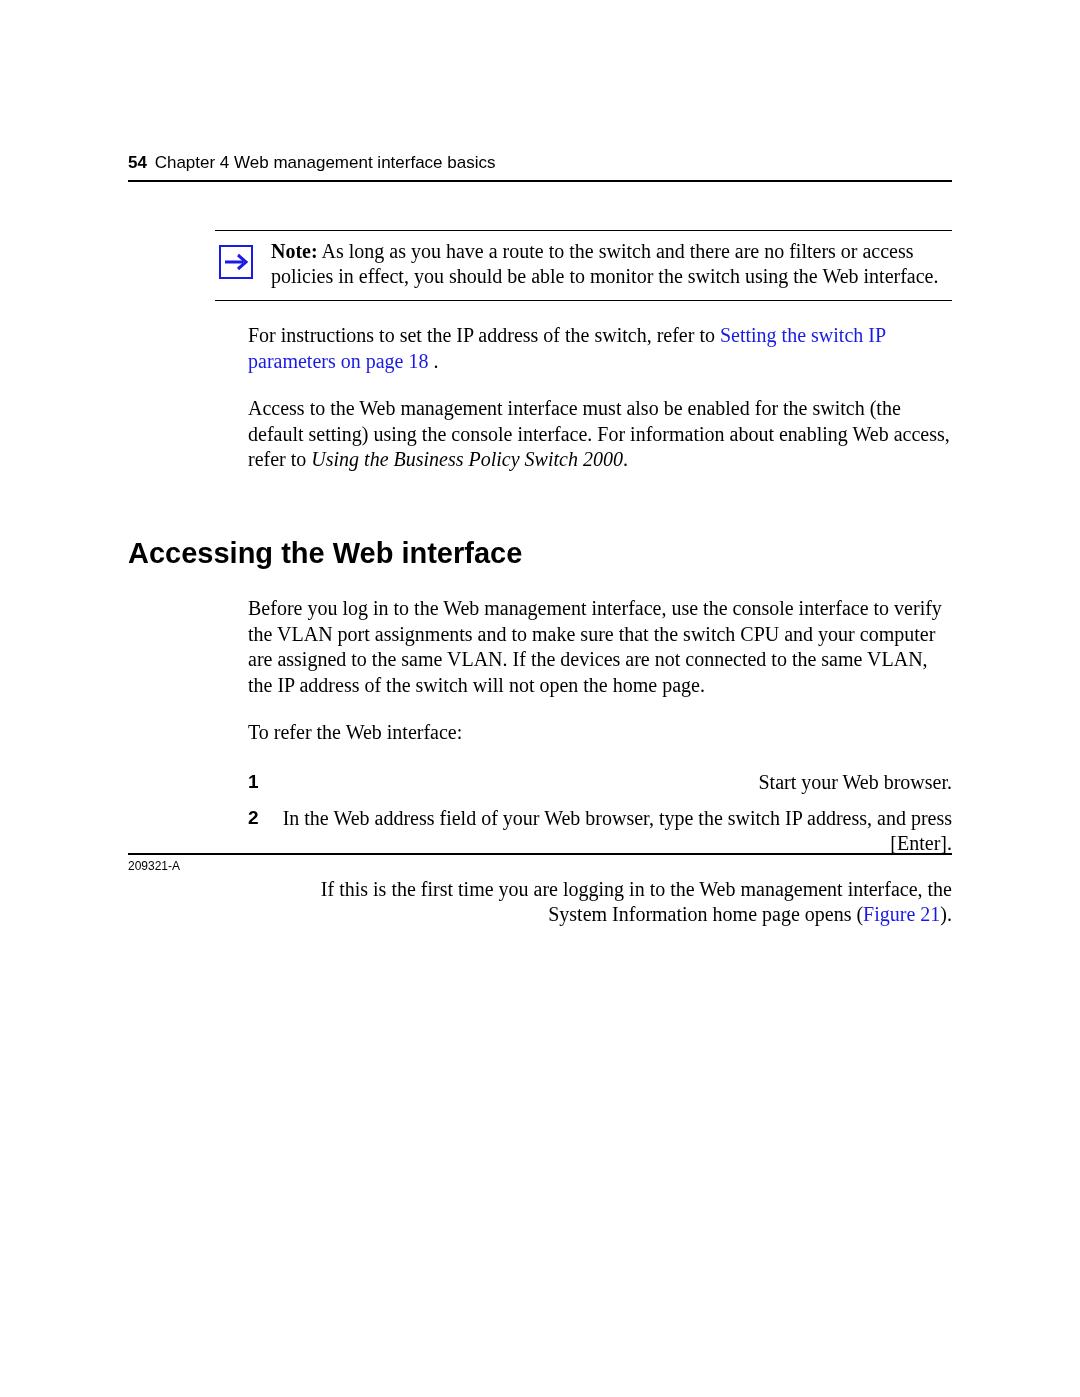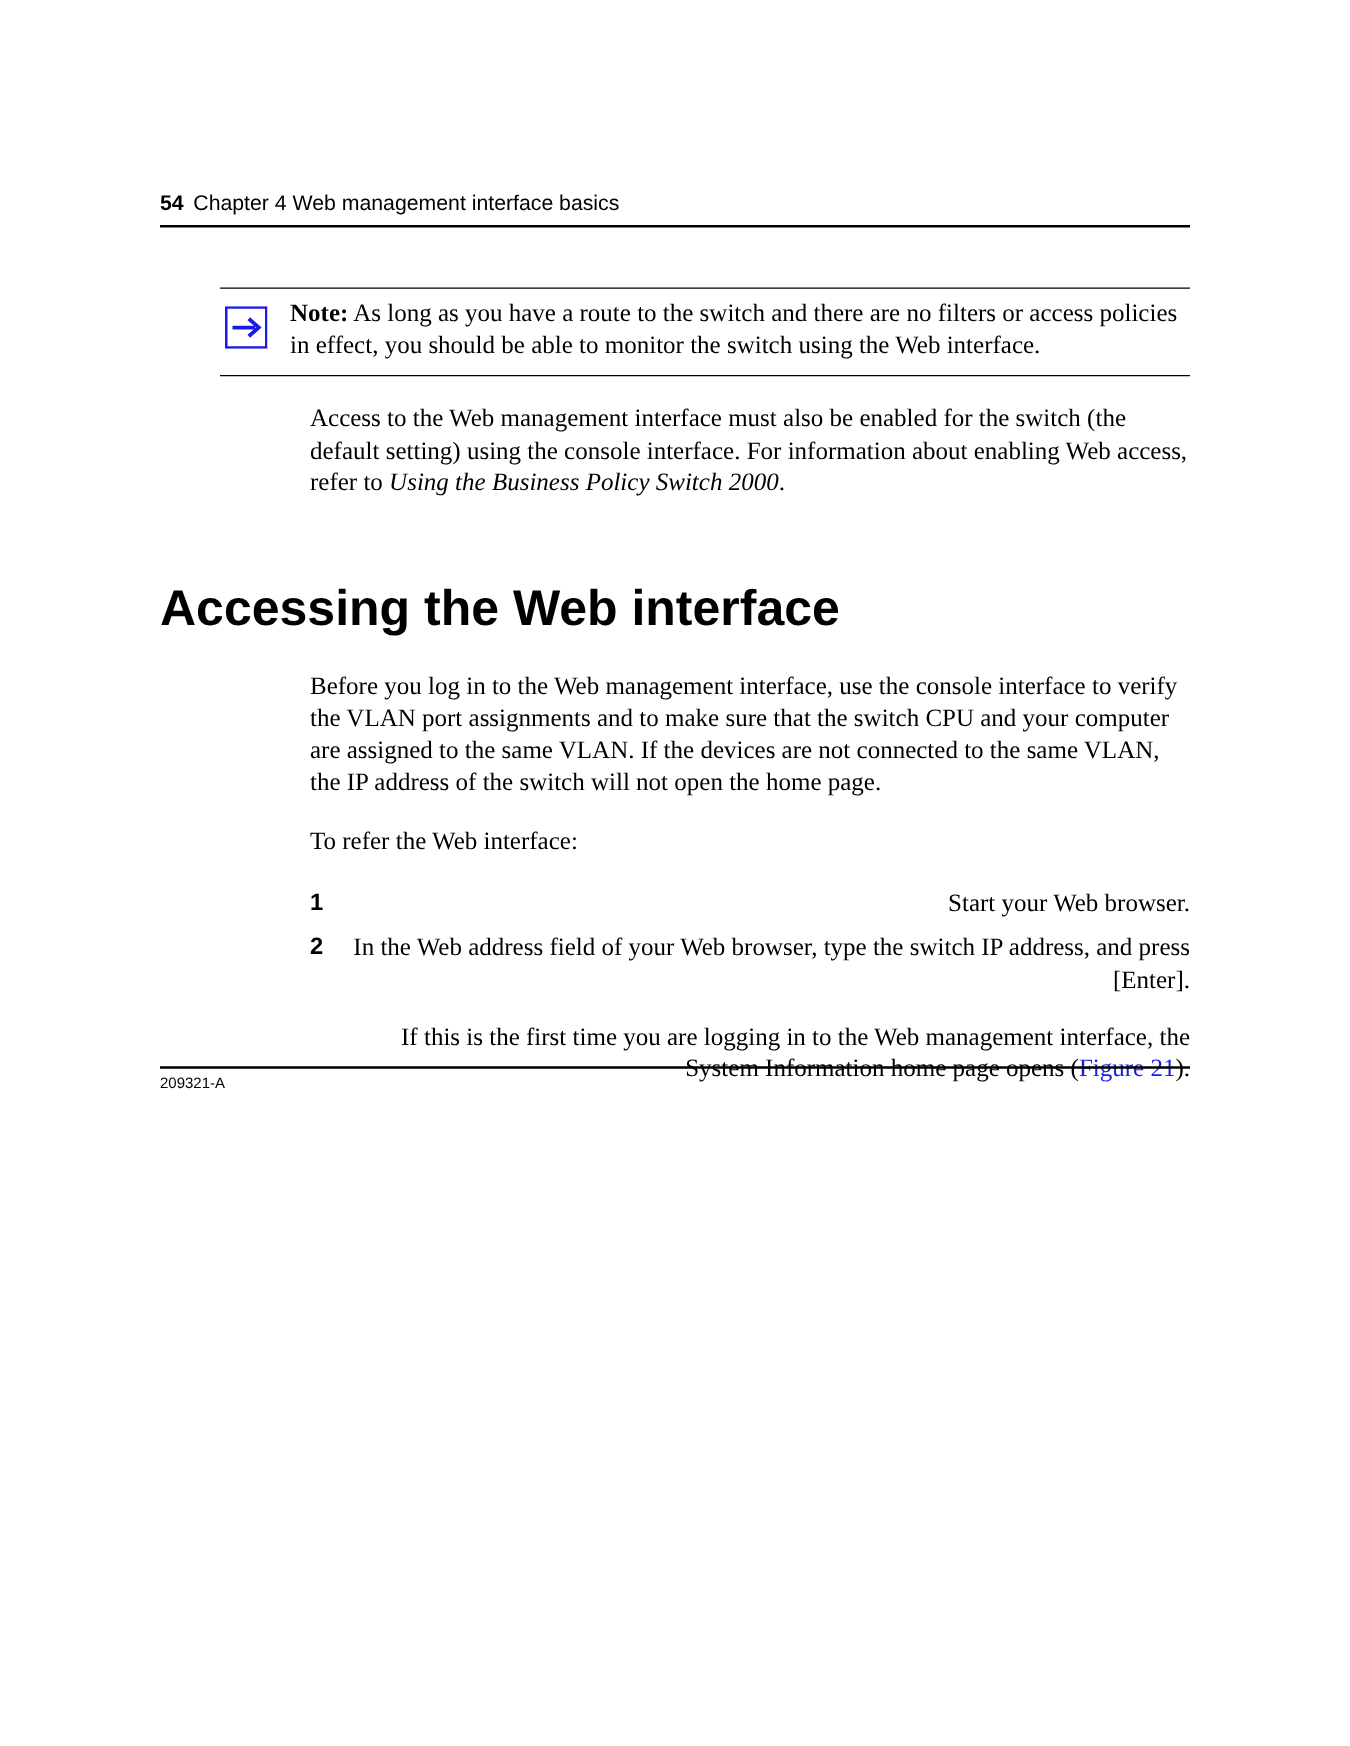--- a/index.html
+++ b/index.html
@@ -21,21 +21,21 @@
     border-bottom: 2px solid #000;
     padding-bottom: 6px;
     font-family: Arial, Helvetica, sans-serif;
     font-size: 17px;
   }
   .rh-page {
     font-weight: 700;
     margin-right: 3px;
   }
   .note-block {
-    margin: 48px 0 0 48px;
+    margin: 48px 0 0 87px;
     border-top: 1.5px solid #000;
     border-bottom: 1.5px solid #000;
     padding: 8px 0 10px 4px;
     display: flex;
     align-items: flex-start;
   }
   .note-icon-box {
     flex: 0 0 auto;
     margin: 6px 18px 0 0;
   }
@@ -46,21 +46,21 @@
     margin: 22px 0 0 120px;
   }
   a.xref {
     color: #1a1ae6;
     text-decoration: none;
   }
   .italic { font-style: italic; }
   h2.section {
     font-family: Arial, Helvetica, sans-serif;
     font-weight: 700;
-    font-size: 40px;
+    font-size: 29px;
     margin: 62px 0 0 0;
   }
   .steps {
     margin: 24px 0 0 120px;
   }
   .step {
     display: flex;
     margin: 8px 0 0 0;
   }
   .step + .step { margin-top: 10px; }
@@ -100,20 +100,23 @@
         <rect x="1" y="1" width="32" height="32" fill="none" stroke="#1a1ae6" stroke-width="2"></rect>
         <line x1="6" y1="17" x2="24" y2="17" stroke="#1a1ae6" stroke-width="3"></line>
         <polyline points="19,10 27,17 19,24" fill="none" stroke="#1a1ae6" stroke-width="3"></polyline>
       </svg>
     </div>
     <div class="note-text">
       <span class="lbl">Note:</span><span> As long as you have a route to the switch and there are no filters or access policies in effect, you should be able to monitor the switch using the Web interface.</span>
     </div>
   </div>
 
+  <div class="body-para">
+    <span>For instructions to set the IP address of the switch, refer to  </span><a class="xref" href="#"><span>Setting the switch IP parameters</span><span>  on page 18</span></a><span> .</span>
+  </div>
 
   <div class="body-para">
     <span>Access to the Web management interface must also be enabled for the switch (the default setting) using the console interface. For information about enabling Web access, refer to </span><span class="italic">Using the Business Policy Switch 2000</span><span>.</span>
   </div>
 
   <h2 class="section">Accessing the Web interface</h2>
 
   <div class="body-para" style="margin-top:24px">Before you log in to the Web management interface, use the console interface to verify the VLAN port assignments and to make sure that the switch CPU and your computer are assigned to the same VLAN. If the devices are not connected to the same VLAN, the IP address of the switch will not open the home page.</div>
 
   <div class="body-para">To refer the Web interface:</div>

